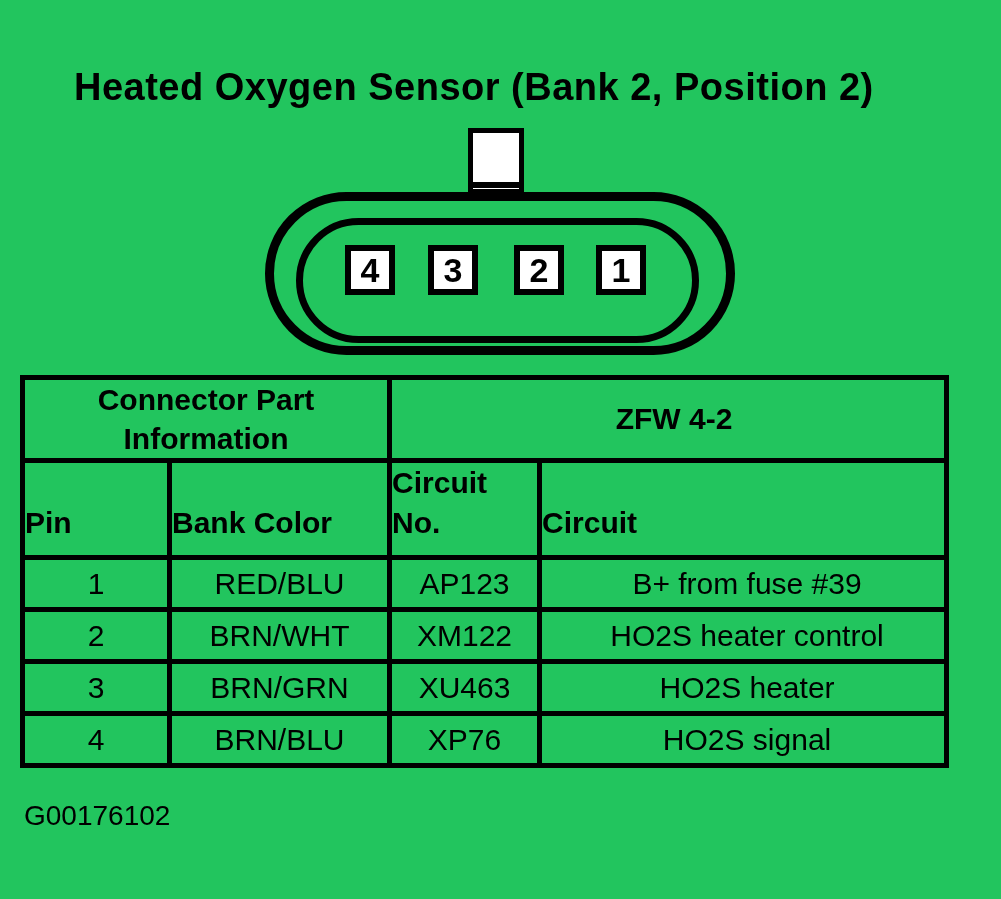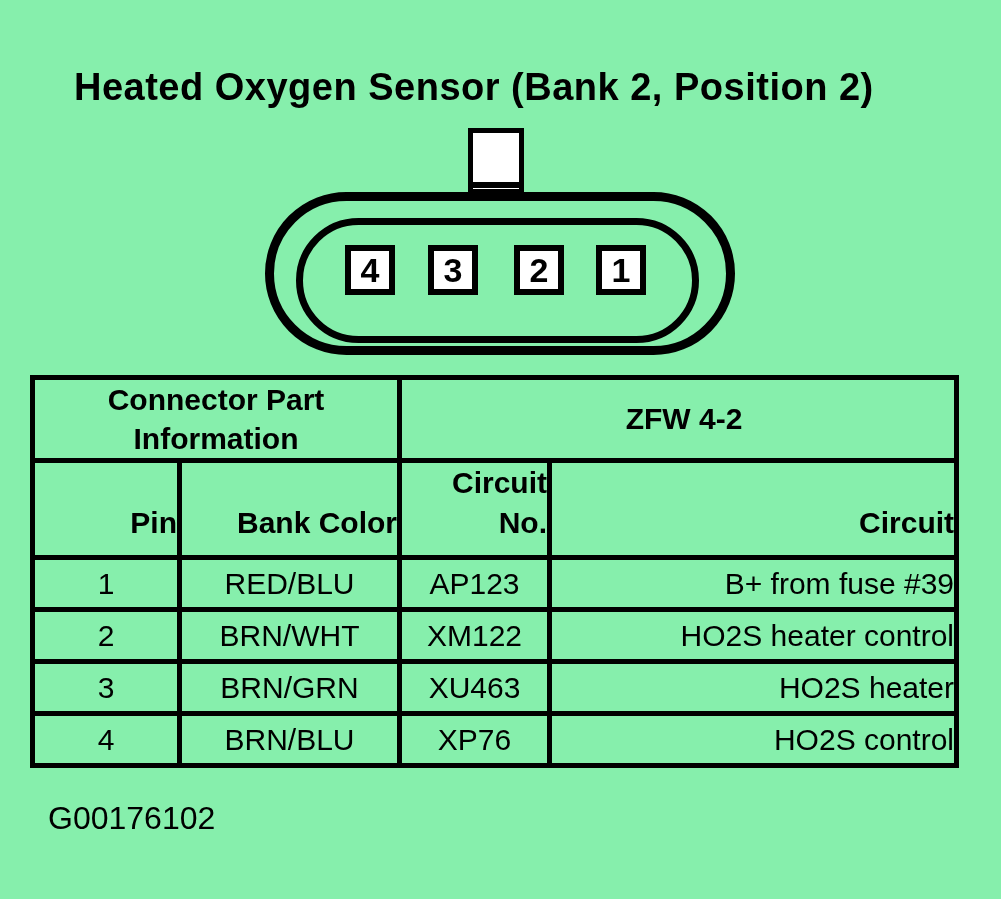--- a/index.html
+++ b/index.html
@@ -1,21 +1,21 @@
 <!DOCTYPE html>
 <html><head>
 <meta charset="utf-8">
 <style>
   * { margin: 0; padding: 0; box-sizing: border-box; }
   html, body { background: #ffffff; }
   .page {
     position: relative;
     width: 1001px;
     height: 899px;
-    background: #86efac;
+    background: #22c55e;
     color: #000000;
     font-family: "Liberation Sans", sans-serif;
     overflow: hidden;
   }
   .title {
     position: absolute;
     left: 74px;
     top: 66px;
     width: 910px;
     font-size: 38px;
@@ -66,21 +66,21 @@
     font-size: 34px;
     font-weight: bold;
   }
   .pin-box.p4 { left: 345px; }
   .pin-box.p3 { left: 428px; }
   .pin-box.p2 { left: 514px; }
   .pin-box.p1 { left: 596px; }
   
   table.conn-table {
     position: absolute;
-    left: 30px; top: 375px;
+    left: 20px; top: 375px;
     width: 924px;
     border-collapse: collapse;
     table-layout: fixed;
   }
   .conn-table th, .conn-table td {
     border: 5px solid #000;
     font-size: 30px;
     color: #000;
     overflow: hidden;
   }
@@ -94,35 +94,35 @@
     font-size: 30px;
   }
   .part-number {
     text-align: center;
     vertical-align: middle;
     padding-left: 12px;
     font-size: 30px;
   }
   .col-head {
     height: 92px;
-    text-align: right;
+    text-align: left;
     vertical-align: bottom;
     padding-bottom: 12px;
     white-space: pre-line;
     line-height: 40px;
     margin-top: 14px;
   }
   .data-row td { height: 52px; vertical-align: middle; }
   .cell-center { text-align: center; }
-  .cell-left { text-align: right; padding-left: 8px; }
+  .cell-left { text-align: center; padding-left: 8px; }
   .figure-id {
     position: absolute;
-    left: 48px;
+    left: 24px;
     top: 800px;
-    font-size: 32px;
+    font-size: 28px;
     font-weight: normal;
     color: #000;
   }
 </style>
 </head>
 <body>
 
 <div class="page">
 
   <h1 class="title">Heated Oxygen Sensor (Bank 2, Position 2)</h1>
@@ -181,20 +181,20 @@
       <tr class="data-row">
         <td class="cell-center">3</td>
         <td class="cell-center">BRN/GRN</td>
         <td class="cell-center">XU463</td>
         <td class="cell-left">HO2S heater</td>
       </tr>
       <tr class="data-row">
         <td class="cell-center">4</td>
         <td class="cell-center">BRN/BLU</td>
         <td class="cell-center">XP76</td>
-        <td class="cell-left">HO2S control</td>
+        <td class="cell-left">HO2S signal</td>
       </tr>
     </tbody>
   </table>
 
   <div class="figure-id">G00176102</div>
 
 </div>
 
 </body></html>

